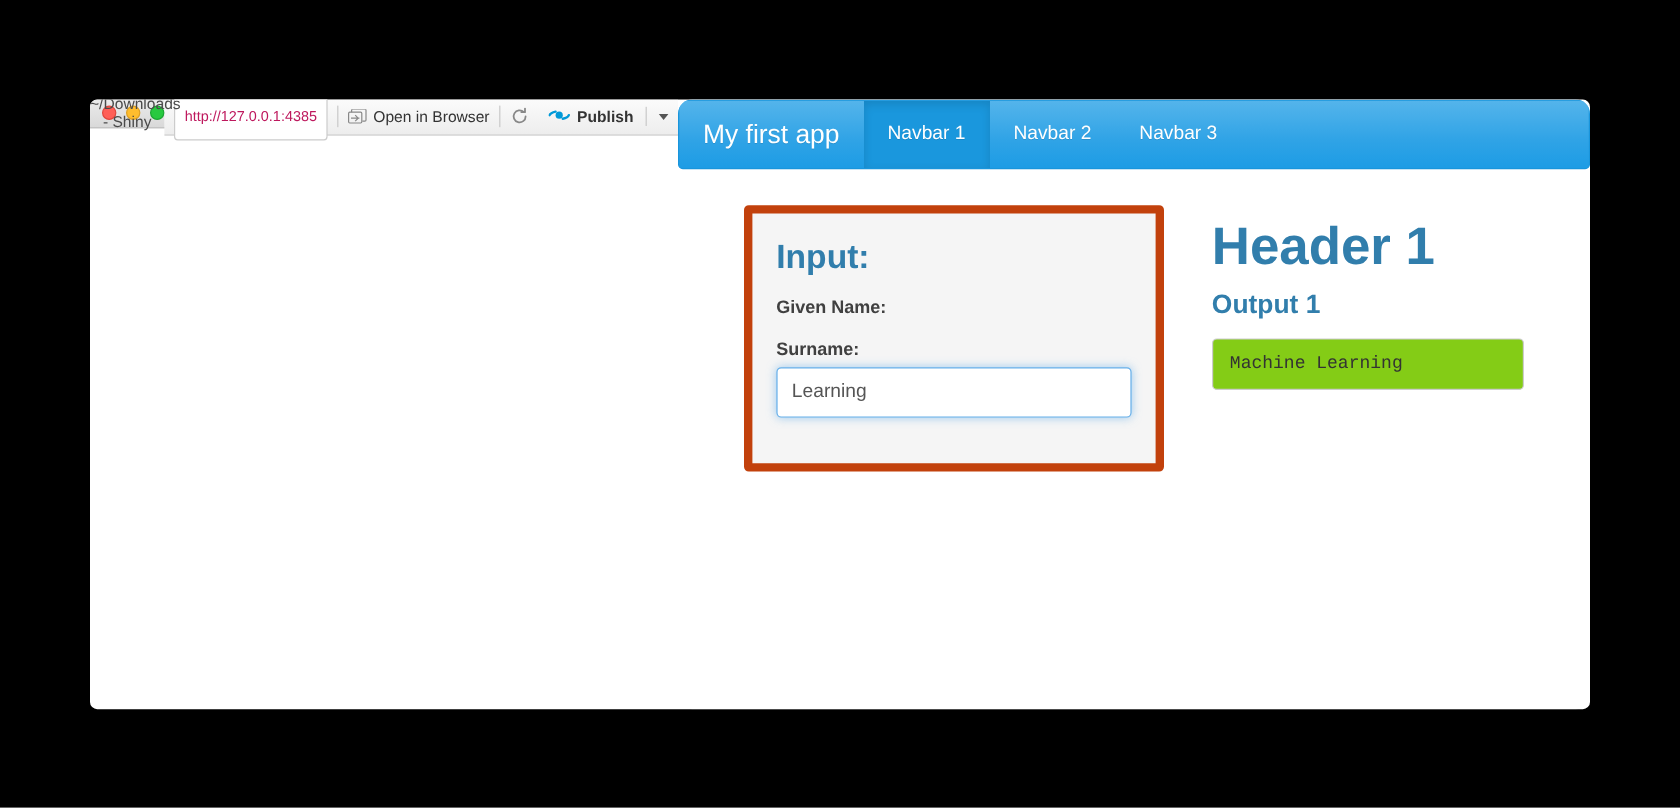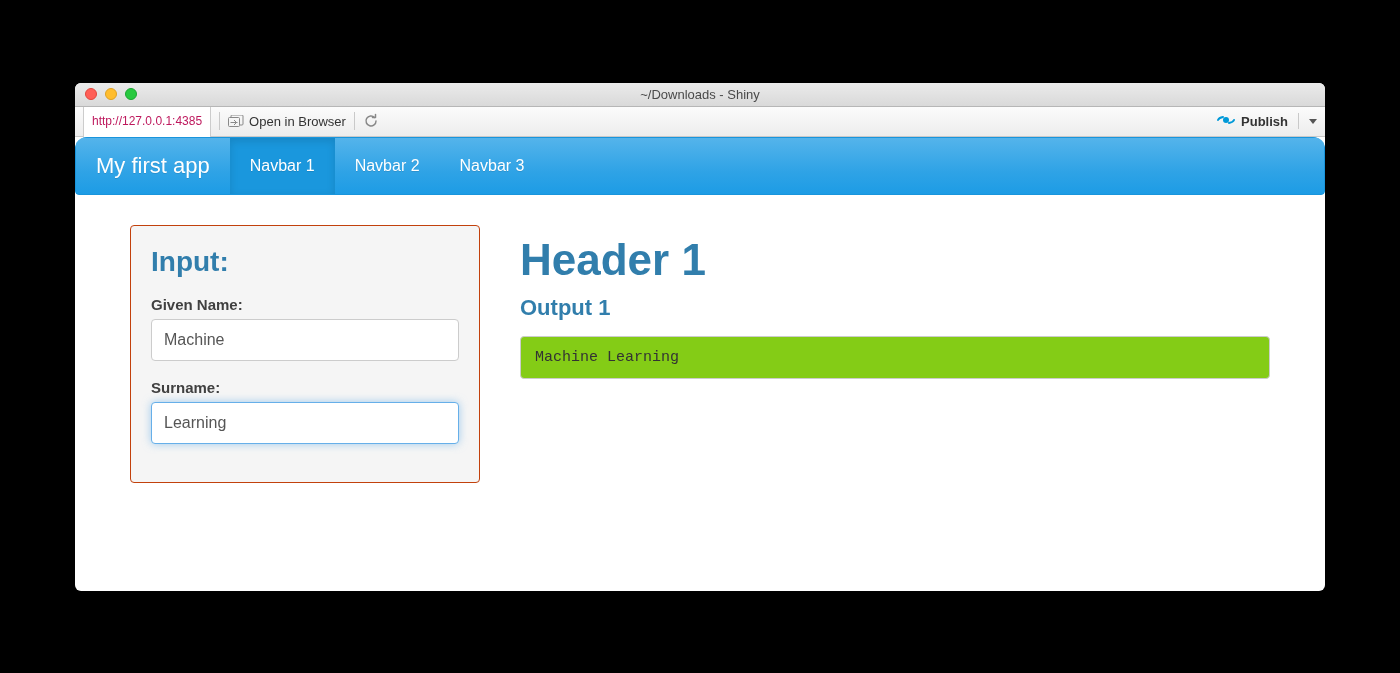--- a/index.html
+++ b/index.html
@@ -13,21 +13,21 @@
       justify-content: center;
     }
     .window {
       width: 1250px;
       height: 508px;
       background: #fff;
       border-radius: 6px;
       box-shadow: 0 20px 60px rgba(0,0,0,0.5);
       overflow: hidden;
       display: flex;
-      flex-direction: column;
+      flex-direction: row;
     }
     .titlebar {
       height: 24px;
       background: linear-gradient(to bottom, #ebebeb, #d9d9d9);
       border-bottom: 1px solid #b6b6b6;
       display: flex;
       align-items: center;
       position: relative;
     }
     .traffic-lights {
@@ -147,21 +147,21 @@
       box-shadow: inset 0 3px 8px rgba(0,0,0,0.12);
     }
     .container {
       padding: 30px 55px;
       display: flex;
       gap: 40px;
     }
     .sidebar-panel {
       width: 350px;
       background: #f5f5f5;
-      border: 1px solid #c2410c;
+      border: 7px solid #c2410c;
       border-radius: 4px;
       padding: 20px;
     }
     .sidebar-title {
       color: #317eac;
       font-size: 28px;
       font-weight: 600;
       margin-bottom: 18px;
     }
     .form-group {
@@ -274,21 +274,20 @@
         <div class="nav-tab">Navbar 3</div>
       </div>
     </div>
 
     <div class="container">
       <div class="sidebar-panel">
         <div class="sidebar-title">Input:</div>
 
         <div class="form-group">
           <label class="form-label">Given Name:</label>
-          <input class="form-control" type="text" value="Machine" style="">
         </div>
 
         <div class="form-group">
           <label class="form-label">Surname:</label>
           <input class="form-control focus" type="text" value="Learning" style="">
         </div>
       </div>
 
       <div class="main-panel">
         <div class="h1">Header 1</div>

